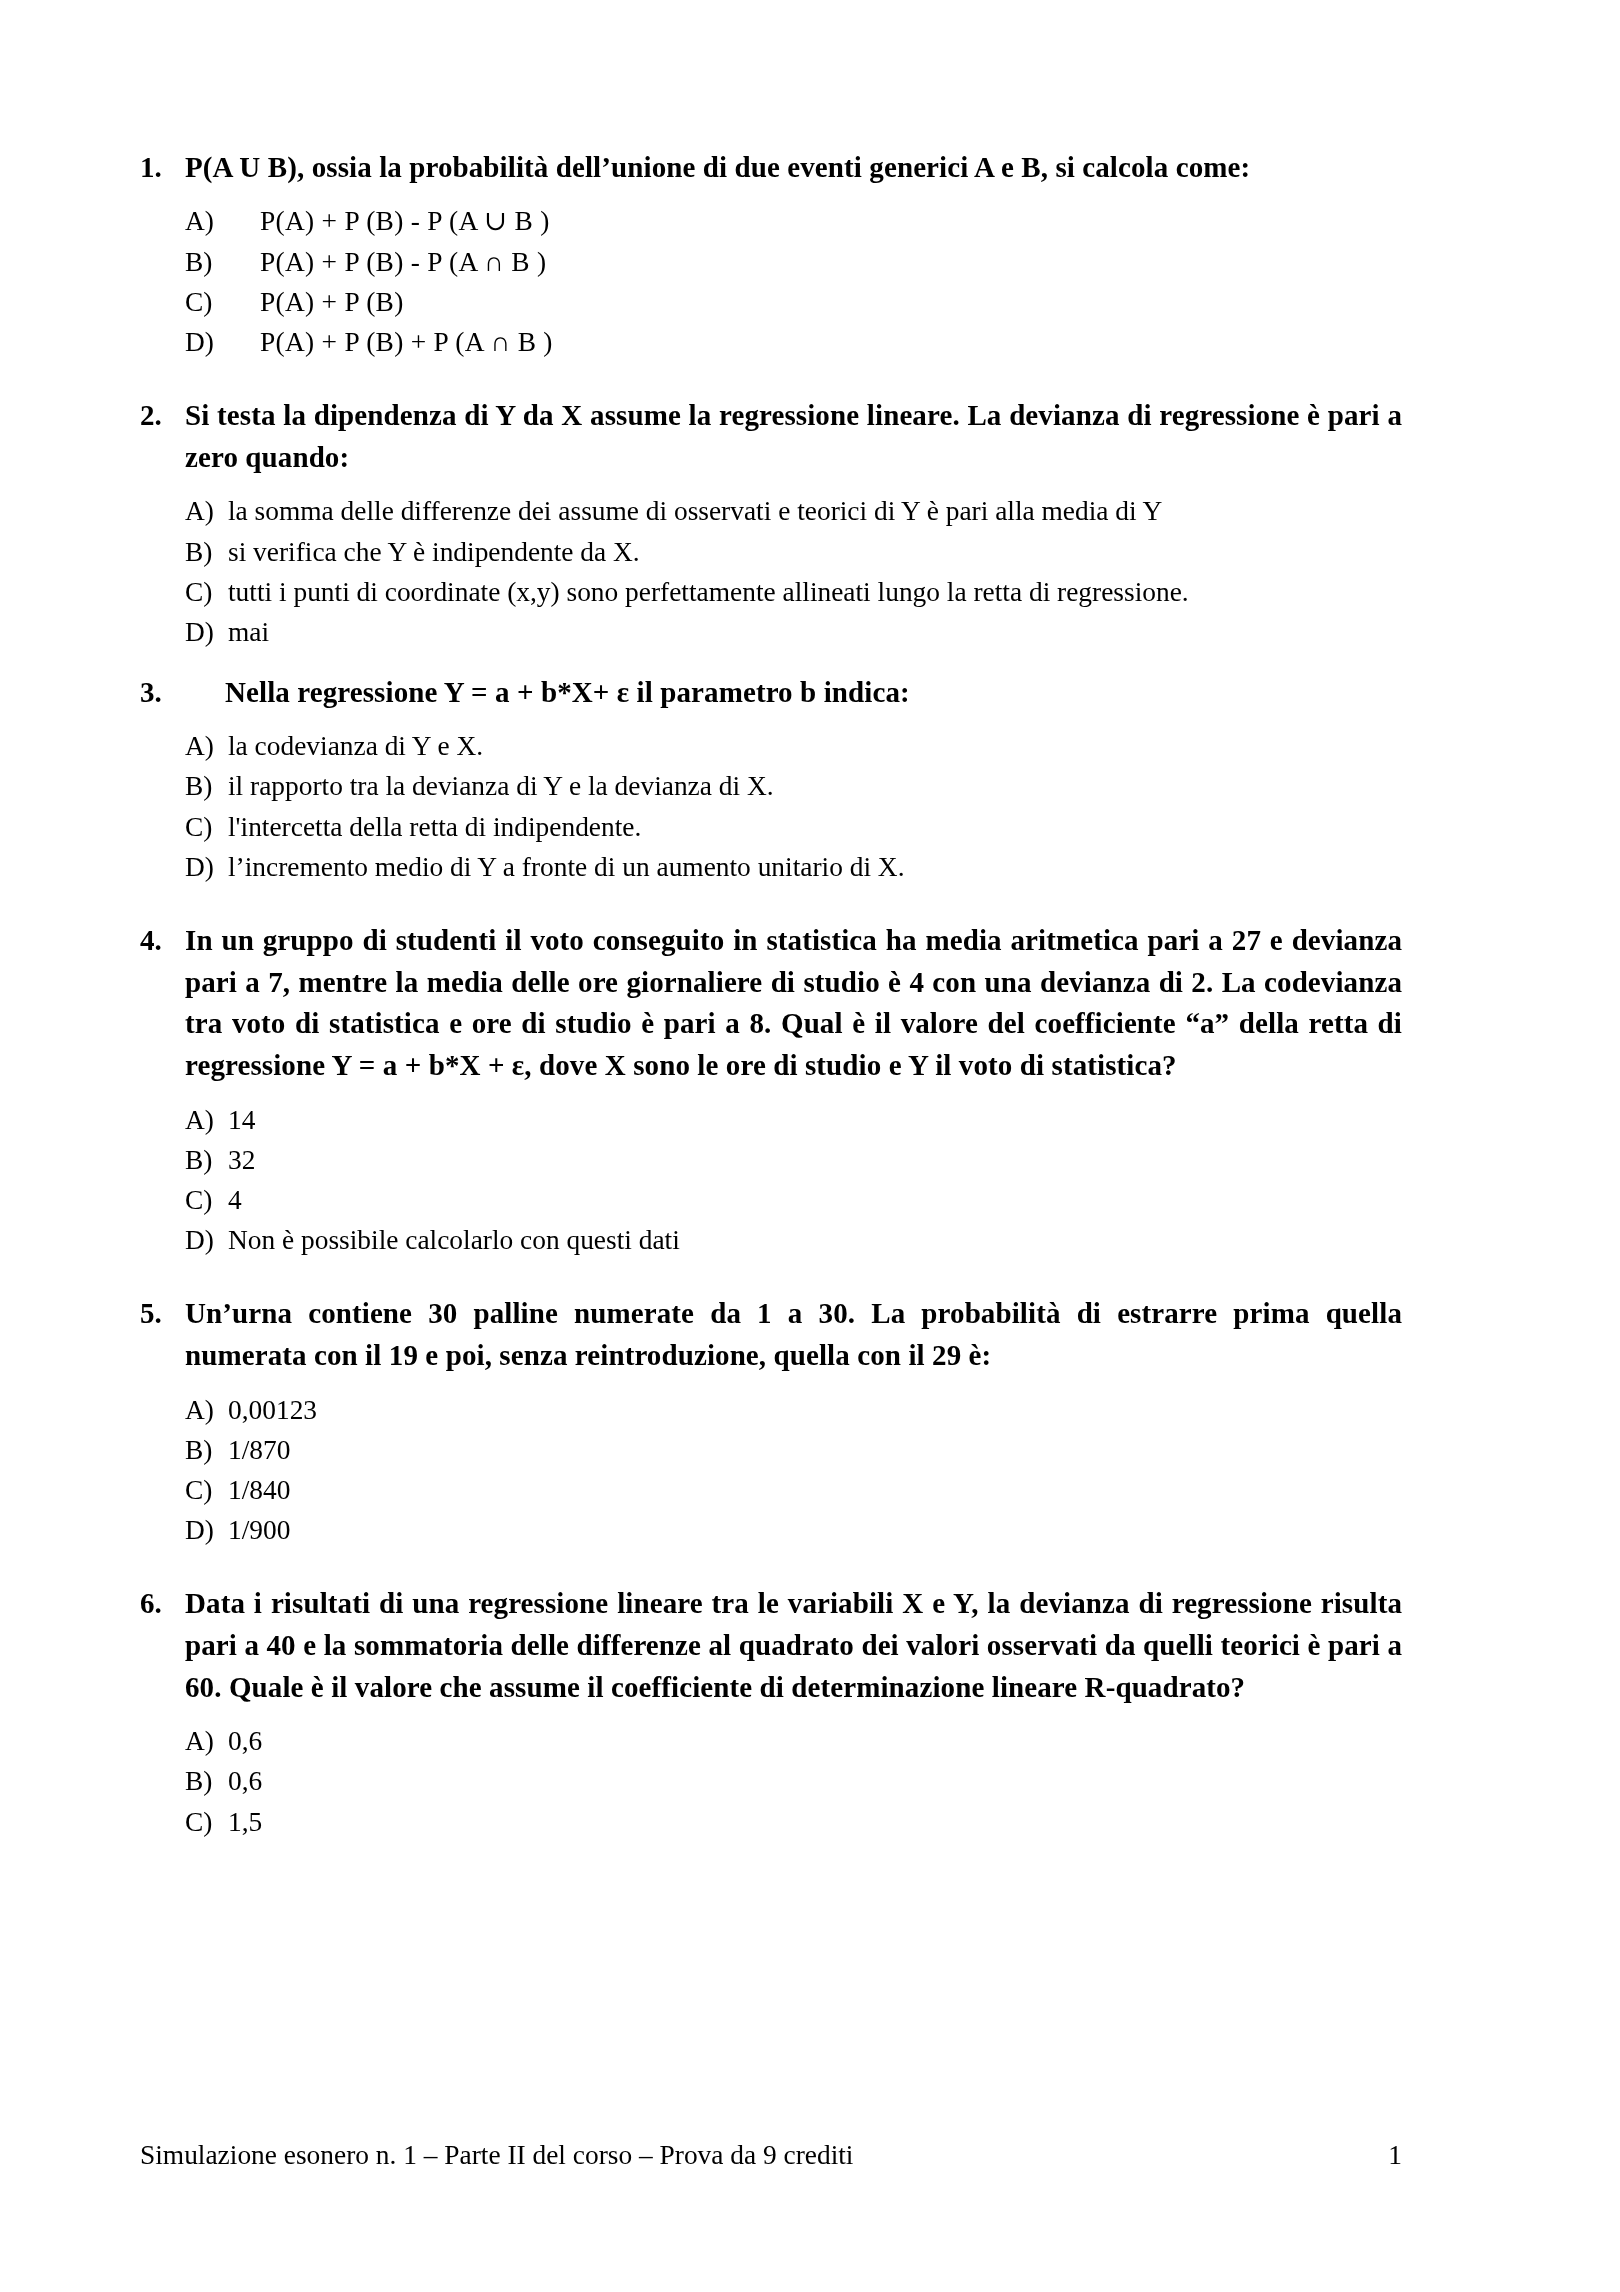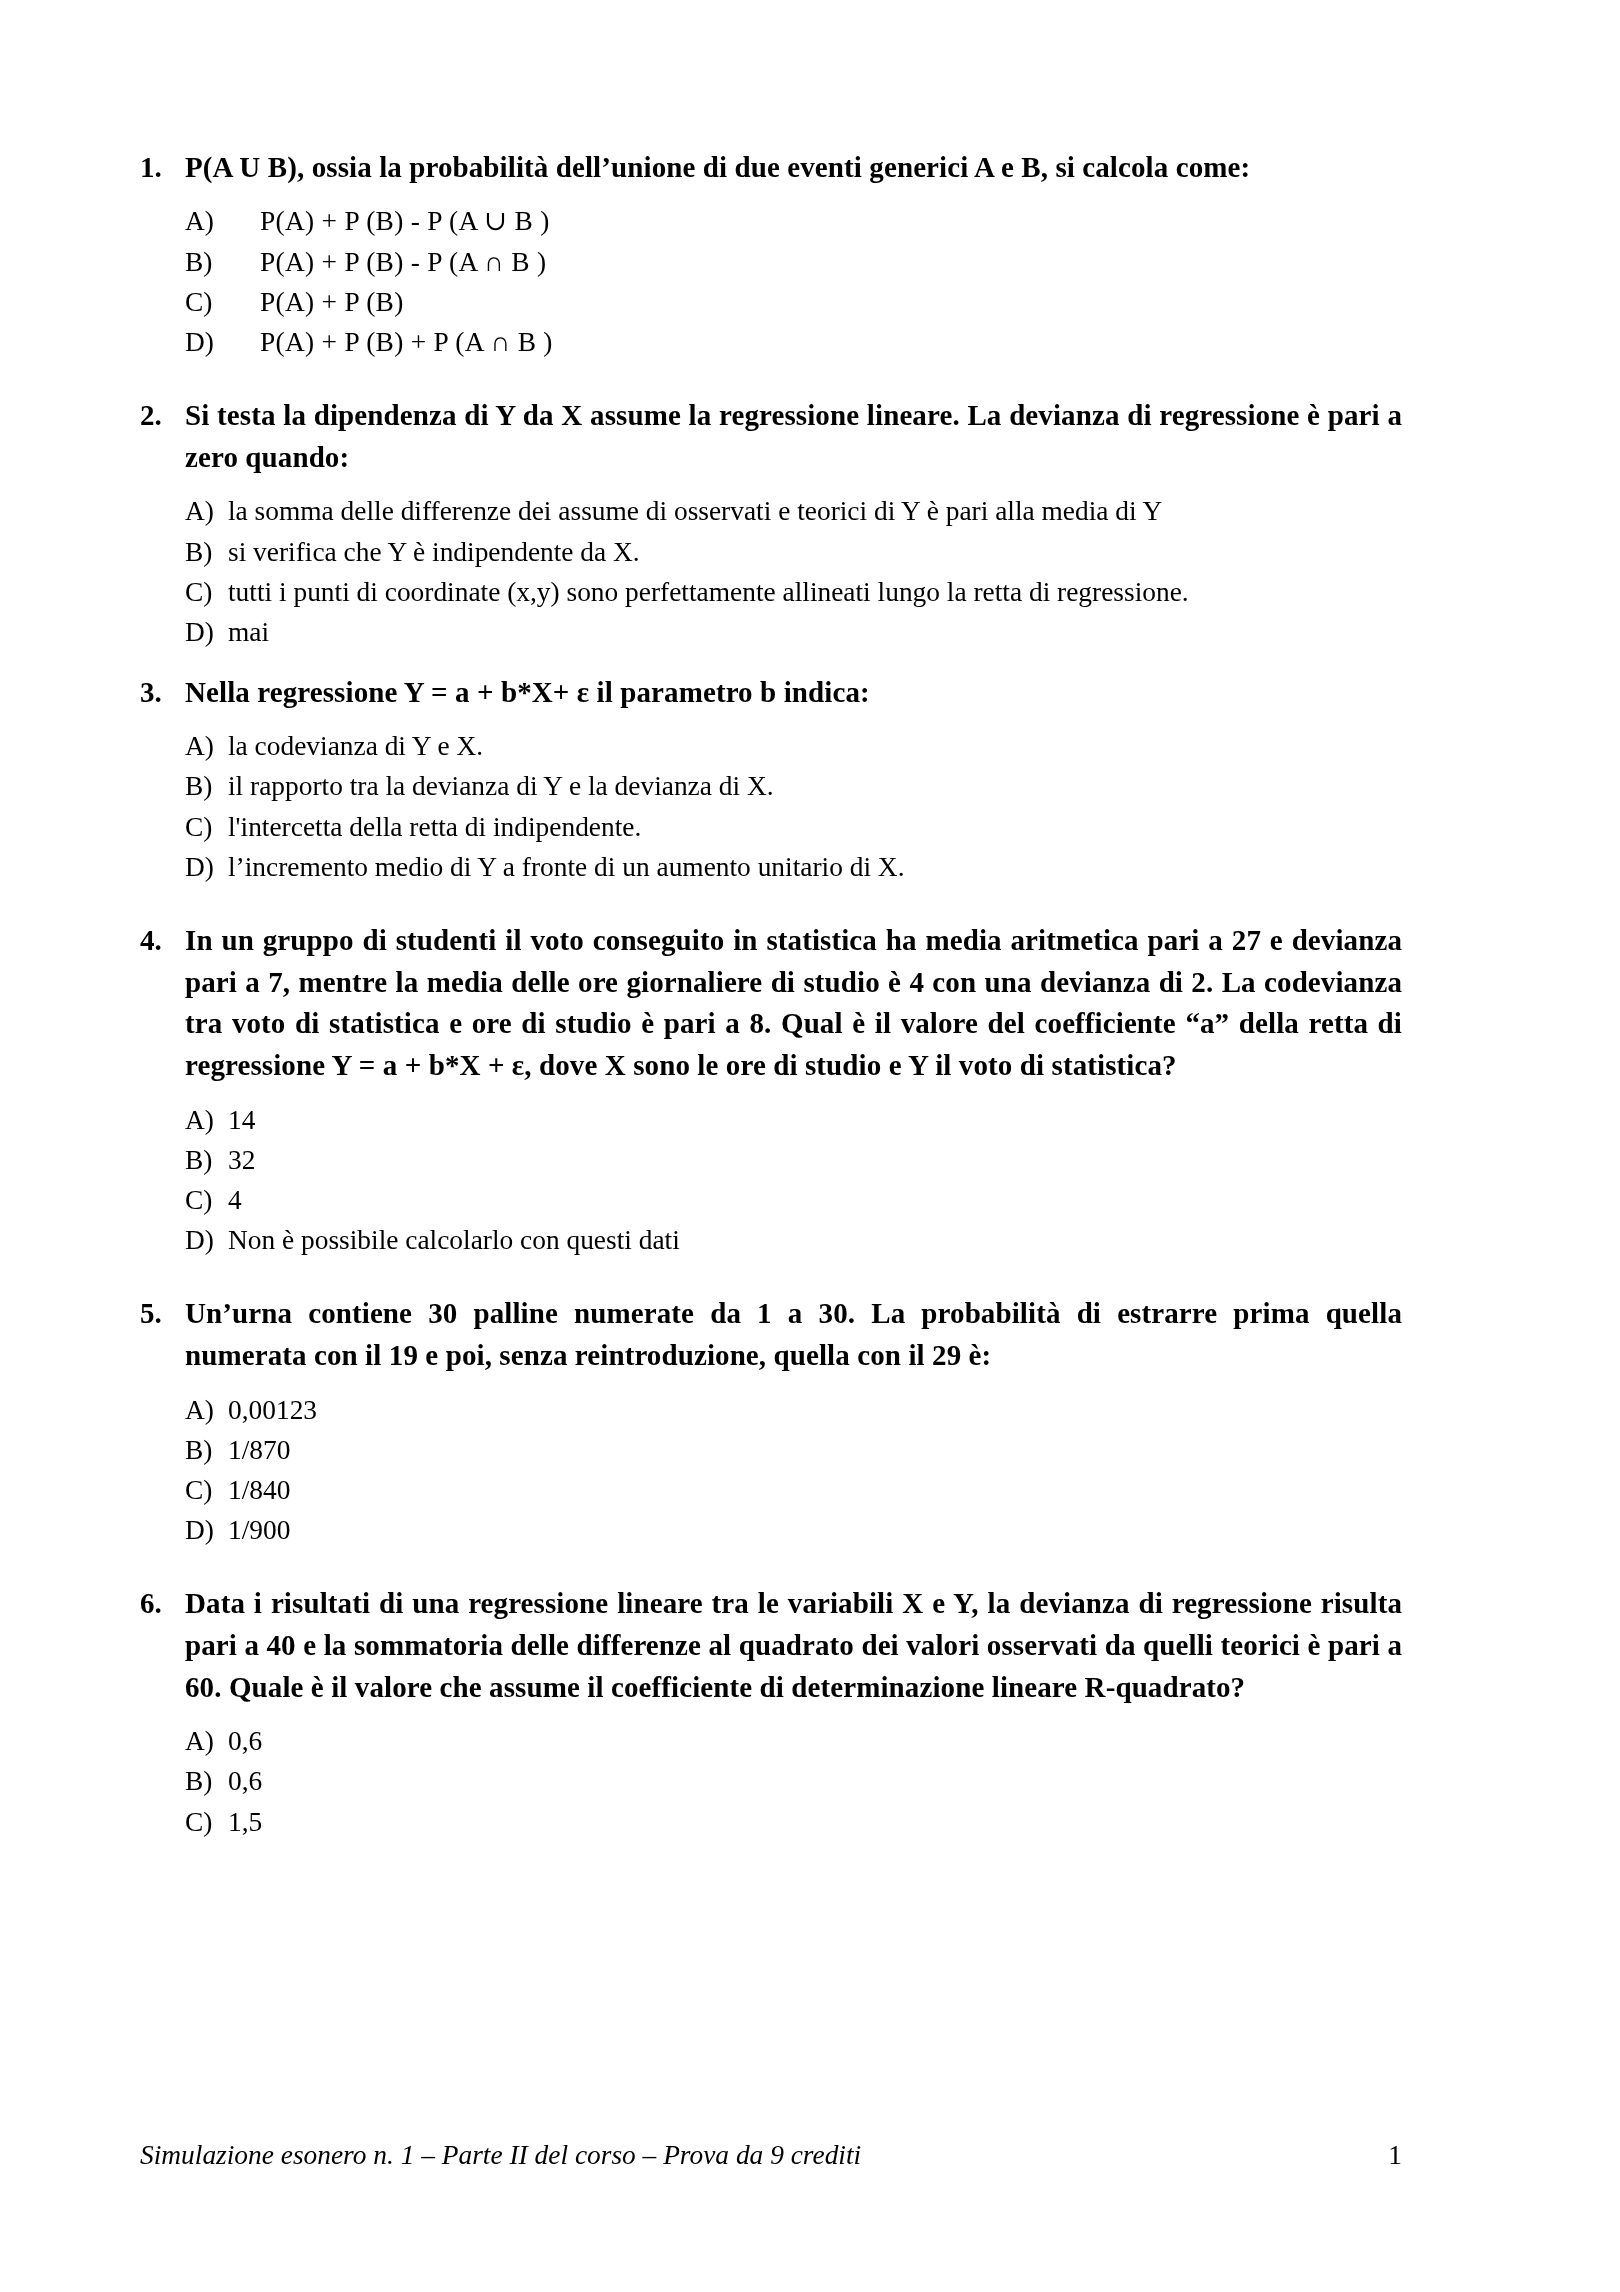--- a/index.html
+++ b/index.html
@@ -42,21 +42,21 @@
     width: 45px;
     font-weight: bold;
     text-align: left;
   }
   .qtext {
     flex: 1 1 auto;
     text-align: justify;
     text-justify: inter-word;
     hyphens: none;
   }
-  .qtext.nojust { text-align: left; }
+  .qtext.nojust { text-align: left; margin-left: 40px; }
 
   .options {
     margin: 13.7px 0 0 0;
     padding: 0;
     list-style: none;
   }
   .opt {
     display: flex;
     align-items: flex-start;
     font-size: 27.4px;
@@ -87,21 +87,21 @@
     position: absolute;
     left: 140px;
     right: 218px;
     bottom: 121px;
     display: flex;
     align-items: baseline;
     justify-content: space-between;
     font-size: 27.4px;
     line-height: 1.2;
   }
-  .footer-text { text-align: right; font-style: italic; }
+  .footer-text { text-align: right; }
   .footer-page { text-align: right; }
 </style>
 </head>
 <body>
 
 <div class="page">
 
   <div class="qblock gap-md">
     <div class="qhead">
       <span class="qnum">1.</span>

